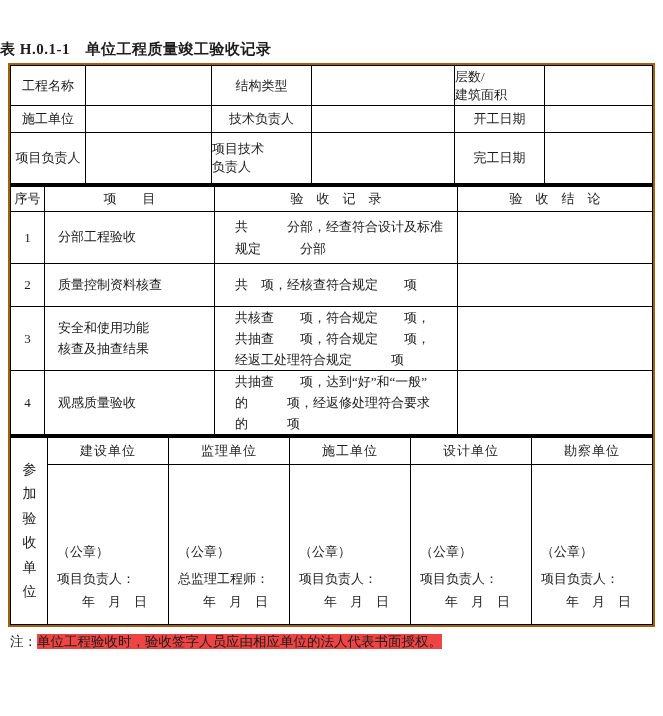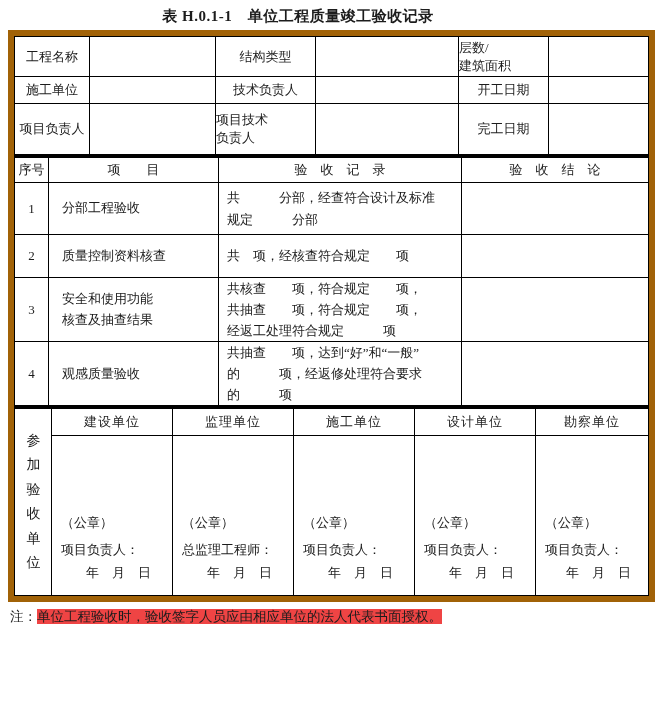--- a/index.html
+++ b/index.html
@@ -7,32 +7,32 @@
     margin: 0; padding: 0;
     width: 663px; height: 716px;
     background: #ffffff;
     font-family: "Liberation Serif", "DejaVu Serif", serif;
     color: #1c1c1c;
   }
   .page { width: 663px; height: 716px; overflow: hidden; }
 
   .doc-title {
     width: 596px;
-    text-align: center;
     font-size: 15px;
     font-weight: bold;
     padding-top: 7px;
     height: 30px;
     letter-spacing: 0.5px;
+    margin-top: 33px;
   }
 
   .sheet {
     width: 647px;
     margin: 0 0 0 8px;
-    border: 6px solid #a16207;
+    border: 2px solid #a16207;
     background: #fff;
   }
 
   table {
     border-collapse: collapse;
     width: 100%;
     table-layout: fixed;
   }
   td {
     border: 1px solid #000;
@@ -47,21 +47,21 @@
   tr.h26 { height: 26px; } tr.h52 { height: 52px; } tr.h43 { height: 43px; }
   tr.h60 { height: 60px; } tr.h106 { height: 106px; }
   tr.h28 { height: 28px; } tr.h160 { height: 160px; }
 
   .center { text-align: center; vertical-align: middle; }
   .two-line div { line-height: 1.35; text-align: left; }
 
   .item-cell { text-align: left; padding-left: 13px; vertical-align: middle; }
   .item-cell div { line-height: 1.55; }
   .rec-cell { text-align: left; padding-left: 8px; padding-right: 4px; vertical-align: middle; }
-  .rec-cell div { line-height: 1.62; }
+  .rec-cell div { line-height: 1.62; margin-left: 12px; }
 
   .summary-label { text-align: center; vertical-align: middle; }
 
   .side-cell { vertical-align: middle; }
   .vert-label {
     width: 15px;
     margin: 0 auto;
     text-align: right;
     font-size: 14px;
     line-height: 1.75;

